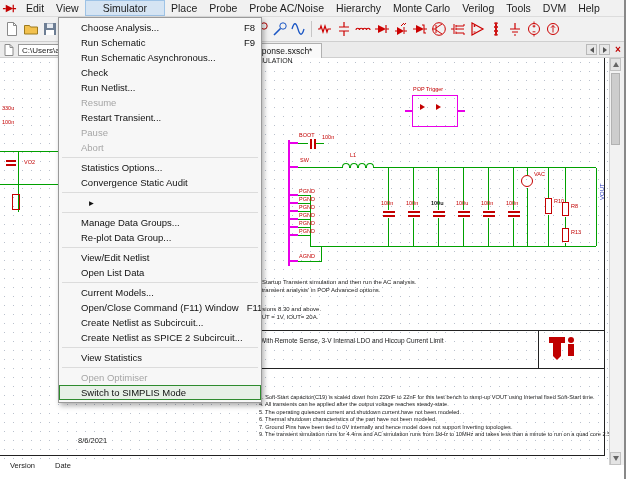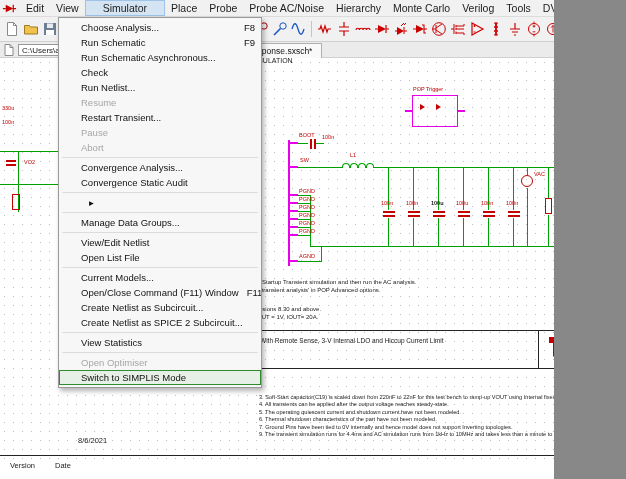--- a/index.html
+++ b/index.html
@@ -1,17 +1,17 @@
 <!DOCTYPE html>
 <html><head>
 <meta charset="utf-8">
 <style>
   * { box-sizing: border-box; margin: 0; padding: 0; }
   body { margin: 0; background: #888; }
-  #win { position: relative; width: 554px; height: 479px; background: #fff;
+  #win { position: relative; width: 624px; height: 479px; background: #fff;
          font-family: "Liberation Sans", sans-serif; overflow: hidden; }
 
   
   .menubar { position:absolute; left:0; top:0; width:626px; height:17px; background:#f1f1f1;
              border-bottom:1px solid #dcdcdc; display:flex; align-items:center; font-size:10.5px; color:#1c1c1c; }
   .appicon { width:15px; height:13px; margin:0 3px 0 2px; }
   #menu-items { display:flex; height:100%; align-items:center; }
   .menu-item { padding:2px 6px; white-space:nowrap; cursor:default; }
   .menu-item.active { background:#d5e4f3; border:1px solid #9ec3e6; padding:1px 17px; }
 
@@ -482,43 +482,47 @@
       <div class="dd-item disabled">
         <span class="lbl">Pause</span>
         <span class="sc"></span>
       </div>
       <div class="dd-item disabled">
         <span class="lbl">Abort</span>
         <span class="sc"></span>
       </div>
       <div class="dd-sep"></div>
       <div class="dd-item">
-        <span class="lbl">Convergence Analysis...</span>
+        <span class="lbl">Statistics Options...</span>
         <span class="sc"></span>
       </div>
       <div class="dd-item">
         <span class="lbl">Convergence Static Audit</span>
         <span class="sc"></span>
       </div>
       <div class="dd-sep"></div>
       <div class="dd-item">
         <span class="sc">▸</span>
       </div>
       <div class="dd-sep"></div>
       <div class="dd-item">
         <span class="lbl">Manage Data Groups...</span>
         <span class="sc"></span>
       </div>
+      <div class="dd-item">
+        <span class="lbl">Re-plot Data Group...</span>
+        <span class="sc"></span>
+      </div>
       <div class="dd-sep"></div>
       <div class="dd-item">
         <span class="lbl">View/Edit Netlist</span>
         <span class="sc"></span>
       </div>
       <div class="dd-item">
-        <span class="lbl">Open List File</span>
+        <span class="lbl">Open List Data</span>
         <span class="sc"></span>
       </div>
       <div class="dd-sep"></div>
       <div class="dd-item">
         <span class="lbl">Current Models...</span>
         <span class="sc"></span>
       </div>
       <div class="dd-item">
         <span class="lbl">Open/Close Command (F11) Window</span>
         <span class="sc">F11</span>

